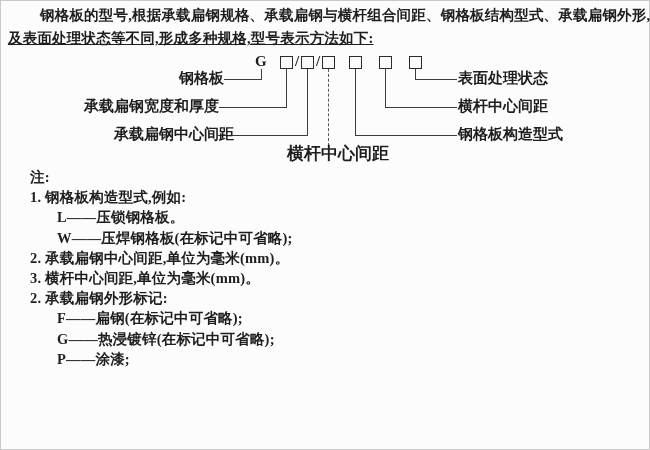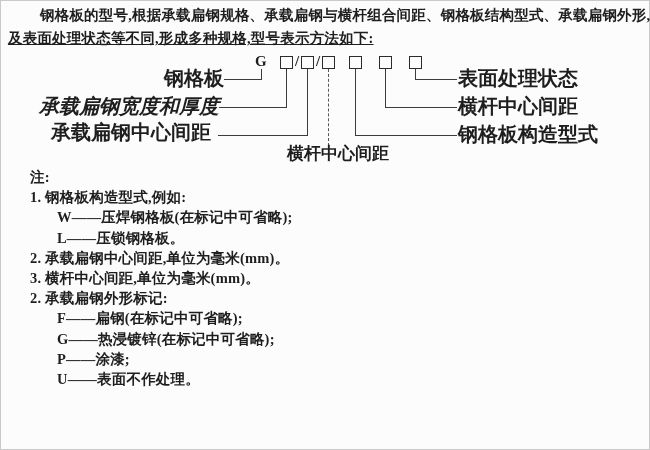--- a/index.html
+++ b/index.html
@@ -32,24 +32,24 @@
   .v5{left:385px;top:69px;height:38px;}
   .v6{left:415px;top:69px;height:10px;}
   .hg{left:224px;top:79px;width:38px;}
   .h1{left:219px;top:107px;width:68px;}
   .h2{left:218px;top:135px;width:90px;}
   .h4{left:355px;top:135px;width:102px;}
   .h5{left:385px;top:107px;width:72px;}
   .h6{left:415px;top:79px;width:42px;}
 
   
-  .dlabel{position:absolute;font-size:20px;line-height:16px;white-space:nowrap;}
+  .dlabel{position:absolute;font-size:15px;line-height:16px;white-space:nowrap;}
   .ll0{right:426px;top:70px;text-align:right;}
-  .ll1{right:431px;top:98px;text-align:left;font-style:italic;}
-  .ll2{right:439px;top:126px;text-align:right;font-family:Liberation Mono, monospace;}
+  .ll1{right:431px;top:98px;text-align:left;}
+  .ll2{right:416px;top:126px;text-align:right;}
   .rl0{left:458px;top:70px;}
   .rl1{left:458px;top:98px;}
   .rl2{left:458px;top:126px;}
   .bl0{left:287px;top:146px;font-size:17px;}
 
   
   .notes{position:absolute;left:0;top:167px;width:650px;}
   .nl{font-size:14.5px;height:20.2px;line-height:20.2px;white-space:nowrap;letter-spacing:.2px;}
   .i0{padding-left:30px;}
   .i1{padding-left:57px;}
@@ -94,24 +94,23 @@
     <span class="dlabel bl0">横杆中心间距</span>
 
     <span class="dlabel rl0">表面处理状态</span>
     <span class="dlabel rl1">横杆中心间距</span>
     <span class="dlabel rl2">钢格板构造型式</span>
   </div>
 
   <div class="notes">
     <div class="nl i0">注:</div>
     <div class="nl i0">1. 钢格板构造型式,例如:</div>
+    <div class="nl i1">L——压锁钢格板。</div>
     <div class="nl i1">W——压焊钢格板(在标记中可省略);</div>
-    <div class="nl i1">L——压锁钢格板。</div>
     <div class="nl i0">2. 承载扁钢中心间距,单位为毫米(mm)。</div>
     <div class="nl i0">3. 横杆中心间距,单位为毫米(mm)。</div>
     <div class="nl i0">2. 承载扁钢外形标记:</div>
     <div class="nl i1">F——扁钢(在标记中可省略);</div>
     <div class="nl i1">G——热浸镀锌(在标记中可省略);</div>
     <div class="nl i1">P——涂漆;</div>
-    <div class="nl i1">U——表面不作处理。</div>
   </div>
 
 </div>
 
 </body></html>

